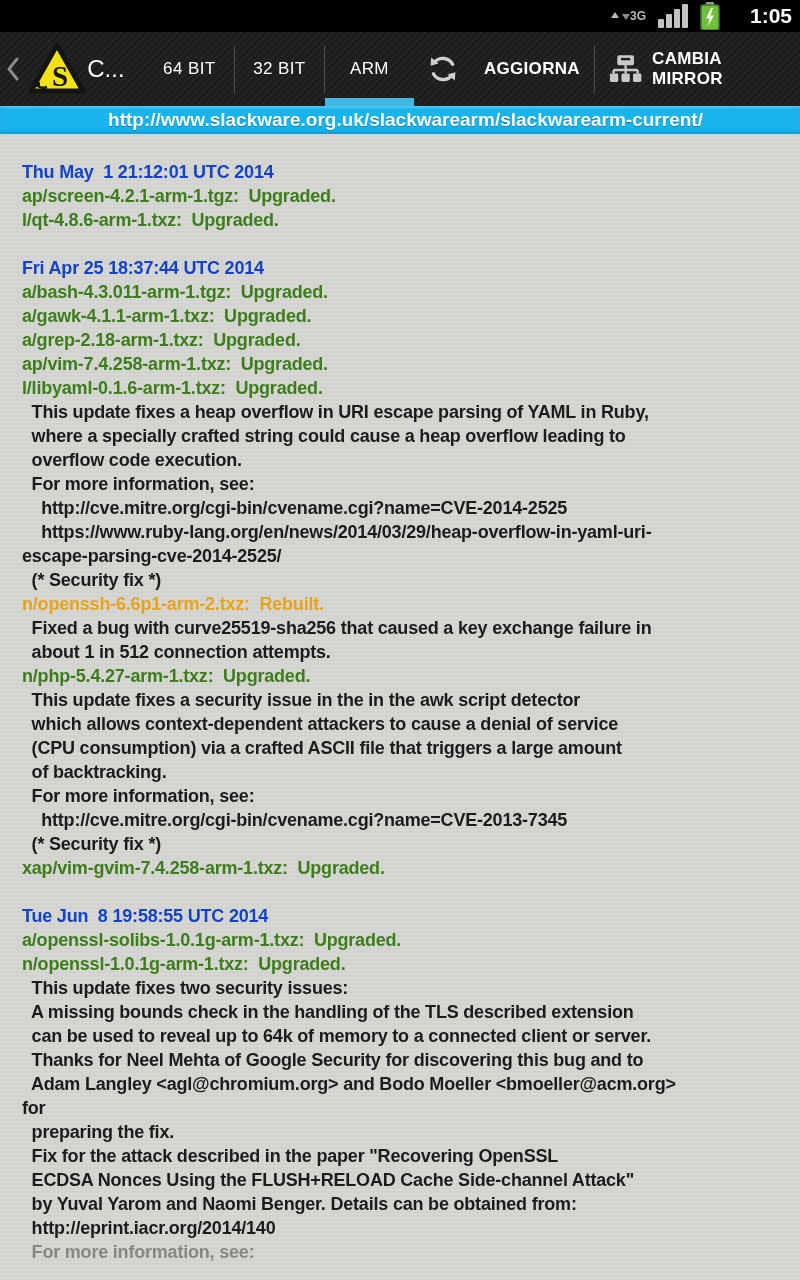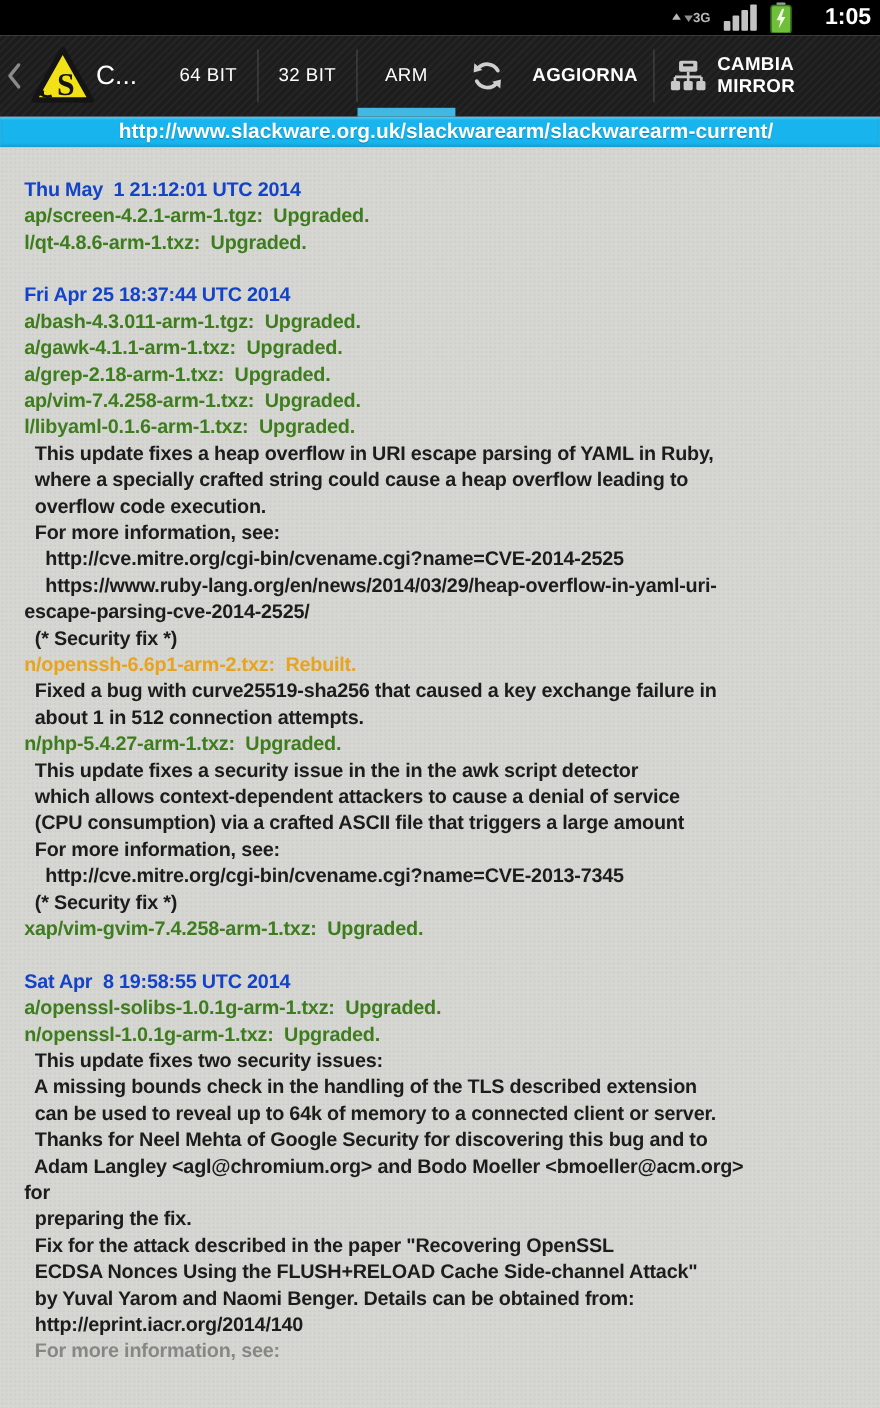--- a/index.html
+++ b/index.html
@@ -177,26 +177,27 @@
       <div class="ln ln-body">    https://www.ruby-lang.org/en/news/2014/03/29/heap-overflow-in-yaml-uri-</div>
       <div class="ln ln-body">escape-parsing-cve-2014-2525/</div>
       <div class="ln ln-body">  (* Security fix *)</div>
       <div class="ln ln-rebuilt">n/openssh-6.6p1-arm-2.txz:  Rebuilt.</div>
       <div class="ln ln-body">  Fixed a bug with curve25519-sha256 that caused a key exchange failure in</div>
       <div class="ln ln-body">  about 1 in 512 connection attempts.</div>
       <div class="ln ln-pkg">n/php-5.4.27-arm-1.txz:  Upgraded.</div>
       <div class="ln ln-body">  This update fixes a security issue in the in the awk script detector</div>
       <div class="ln ln-body">  which allows context-dependent attackers to cause a denial of service</div>
       <div class="ln ln-body">  (CPU consumption) via a crafted ASCII file that triggers a large amount</div>
+      <div class="ln ln-body">  of backtracking.</div>
       <div class="ln ln-body">  For more information, see:</div>
       <div class="ln ln-body">    http://cve.mitre.org/cgi-bin/cvename.cgi?name=CVE-2013-7345</div>
       <div class="ln ln-body">  (* Security fix *)</div>
       <div class="ln ln-pkg">xap/vim-gvim-7.4.258-arm-1.txz:  Upgraded.</div>
       <div class="ln ln-blank">&nbsp;</div>
-      <div class="ln ln-date">Sat Apr  8 19:58:55 UTC 2014</div>
+      <div class="ln ln-date">Tue Jun  8 19:58:55 UTC 2014</div>
       <div class="ln ln-pkg">a/openssl-solibs-1.0.1g-arm-1.txz:  Upgraded.</div>
       <div class="ln ln-pkg">n/openssl-1.0.1g-arm-1.txz:  Upgraded.</div>
       <div class="ln ln-body">  This update fixes two security issues:</div>
       <div class="ln ln-body">  A missing bounds check in the handling of the TLS described extension</div>
       <div class="ln ln-body">  can be used to reveal up to 64k of memory to a connected client or server.</div>
       <div class="ln ln-body">  Thanks for Neel Mehta of Google Security for discovering this bug and to</div>
       <div class="ln ln-body">  Adam Langley &lt;agl@chromium.org&gt; and Bodo Moeller &lt;bmoeller@acm.org&gt;</div>
       <div class="ln ln-body">for</div>
       <div class="ln ln-body">  preparing the fix.</div>
       <div class="ln ln-body">  Fix for the attack described in the paper "Recovering OpenSSL</div>

